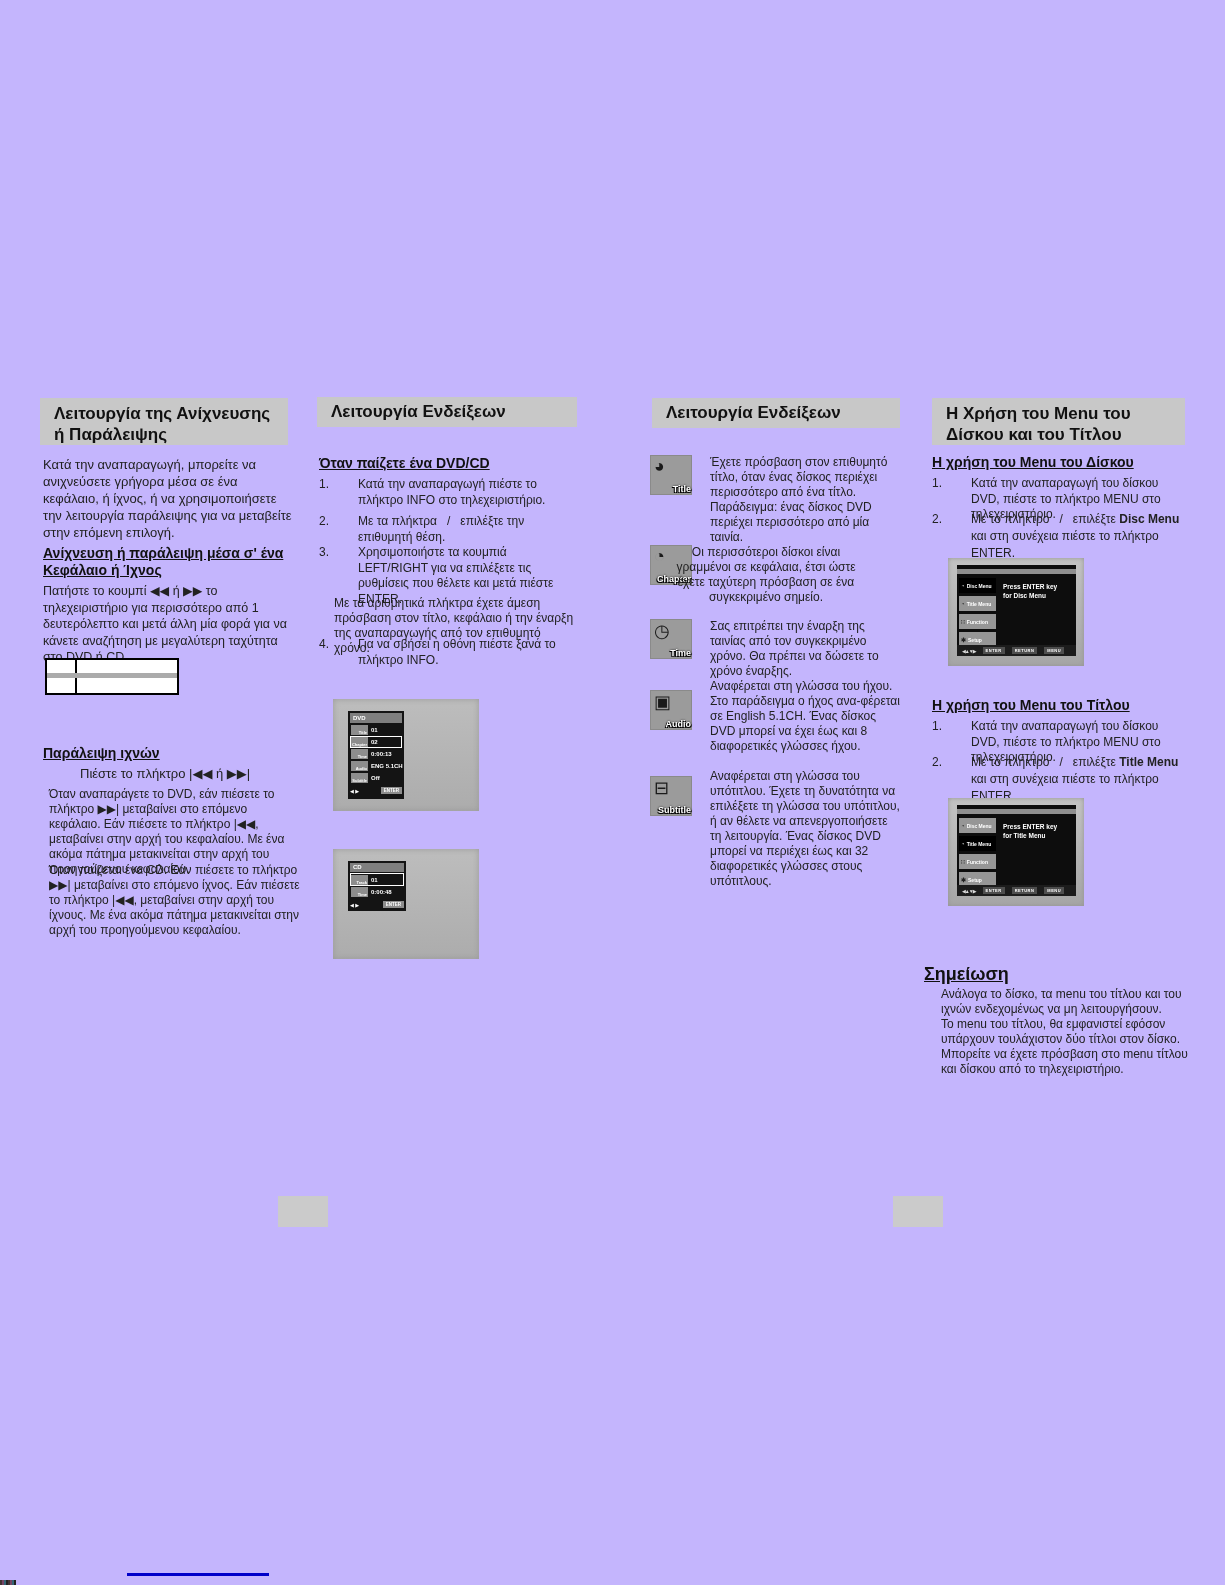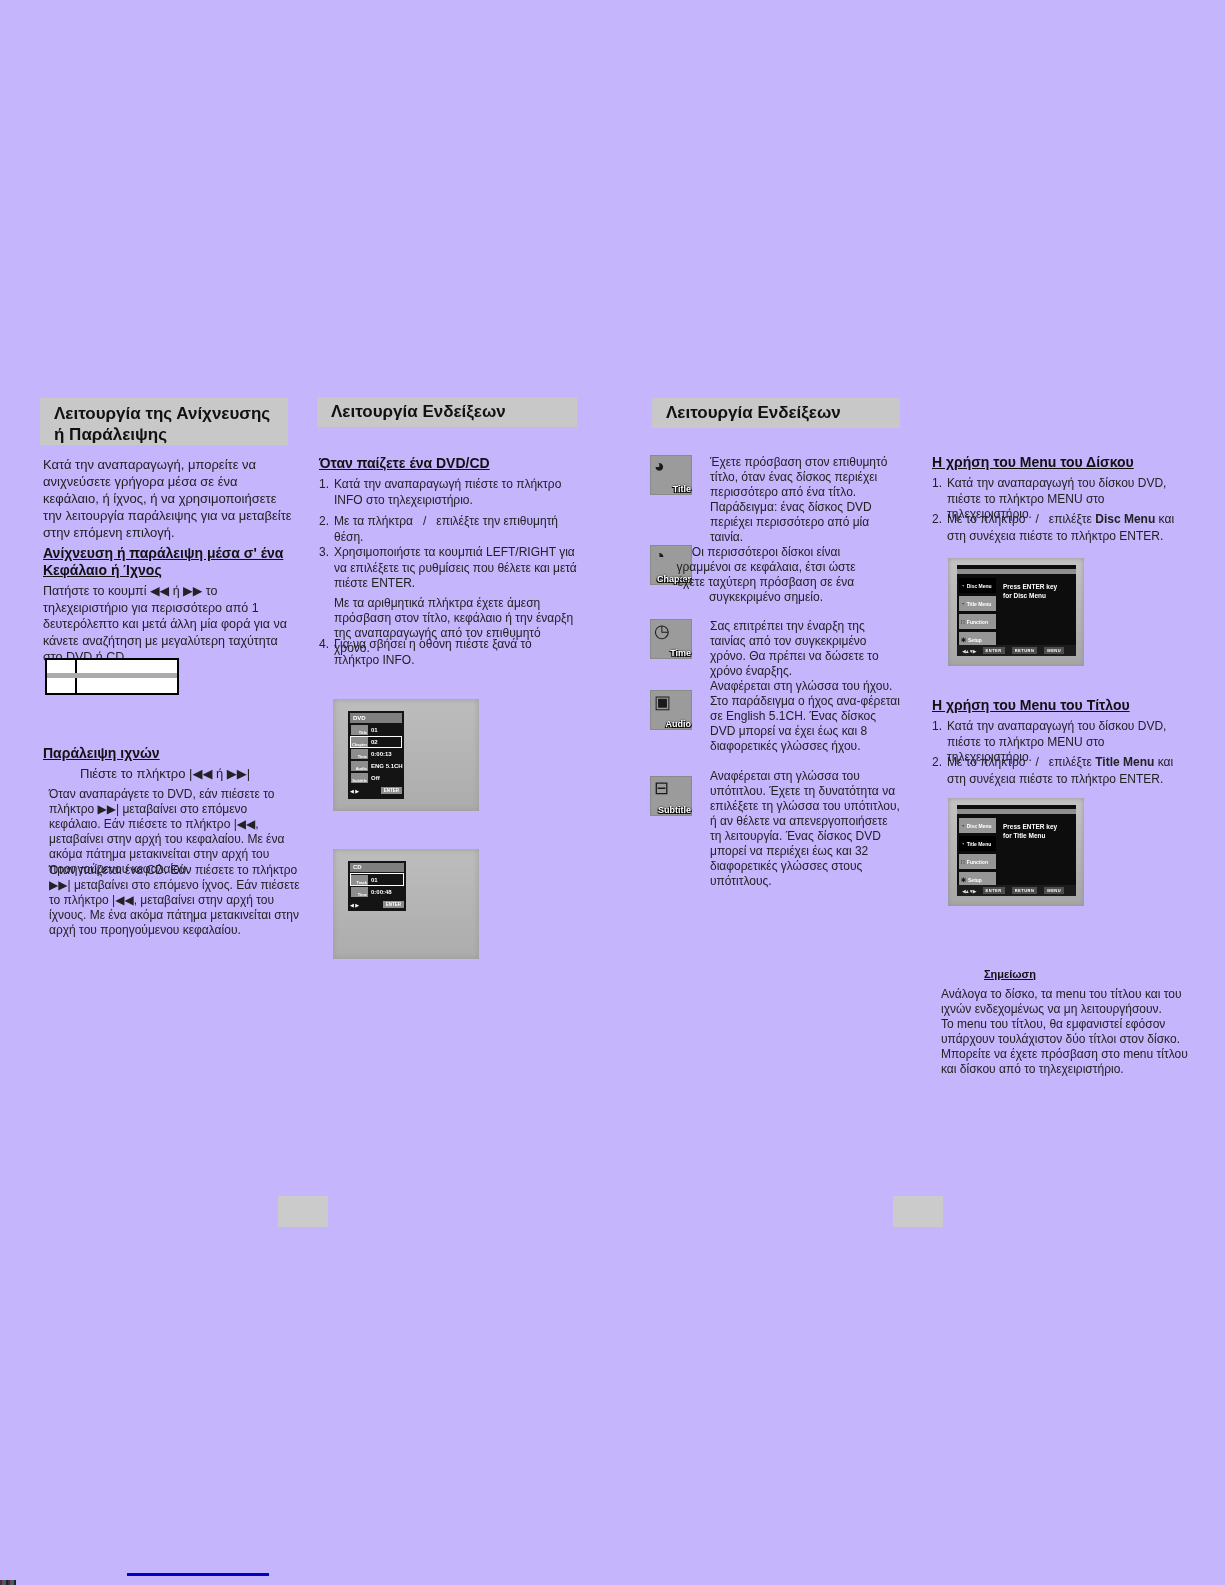--- a/index.html
+++ b/index.html
@@ -14,21 +14,21 @@
   }
   .bar .inner{display:block;}
   .sub{
     position:absolute;font-weight:bold;font-size:14px;line-height:17px;
     text-decoration:underline;color:#111;
   }
   .body{position:absolute;font-size:13px;line-height:17px;color:#222;}
   .small{font-size:12px;line-height:15px;}
   .step{position:absolute;display:flex;font-size:12px;line-height:15.5px;color:#222;}
   .step .n{width:15px;flex:none;}
-  .step .t{flex:1;}
+  .step .t{flex:1;margin-left:24px;}
   .b{font-weight:bold;}
   
   .spd-table{position:absolute;border:2px solid #000;background:#fff;}
   .spd-v{position:absolute;left:28px;top:0;width:2px;height:100%;background:#000;}
   .spd-h{position:absolute;left:0;top:13px;width:100%;height:5px;background:#ababab;}
   
   .tile{position:absolute;width:42px;height:40px;background:#9b9b9b;box-shadow:inset 0 0 0 1px #8a8a8a;}
   .tile .g{position:absolute;left:4px;top:1px;font-size:18px;color:#1a1a1a;}
   .tile .lb{
     position:absolute;right:1px;bottom:1px;color:#fff;font-weight:bold;font-size:9px;
@@ -196,20 +196,23 @@
     <span class="lb">Audio</span>
   </div>
   <div class="body small" style="left:710px;top:679px;width:192px;">Αναφέρεται στη γλώσσα του ήχου. Στο παράδειγμα ο ήχος ανα-φέρεται σε English 5.1CH. Ένας δίσκος DVD μπορεί να έχει έως και 8 διαφορετικές γλώσσες ήχου.</div>
 
   <div class="tile" style="left:650px;top:776px;">
     <span class="g">⊟</span>
     <span class="lb">Subtitle</span>
   </div>
   <div class="body small" style="left:710px;top:769px;width:192px;">Αναφέρεται στη γλώσσα του υπότιτλου. Έχετε τη δυνατότητα να επιλέξετε τη γλώσσα του υπότιτλου, ή αν θέλετε να απενεργοποιήσετε τη λειτουργία. Ένας δίσκος DVD μπορεί να περιέχει έως και 32 διαφορετικές γλώσσες στους υπότιτλους.</div>
 
+  <div class="bar" style="left:932px;top:398px;width:253px;height:47px;">
+    <span class="inner" style="max-width:215px;">Η Χρήση του Menu του Δίσκου και του Τίτλου</span>
+  </div>
 
   <div class="sub" style="left:932px;top:454px;">Η χρήση του Menu του Δίσκου</div>
   <div class="step" style="left:932px;top:476px;width:258px;">
     <span class="n">1.</span>
     <span class="t">Κατά την αναπαραγωγή του δίσκου DVD, πιέστε το πλήκτρο MENU στο τηλεχειριστήριο.</span>
   </div>
   <div class="step" style="left:932px;top:511px;width:258px;line-height:17px;">
     <span class="n">2.</span>
     <span class="t"><span>Με το πλήκτρο&nbsp;&nbsp;&nbsp;/&nbsp;&nbsp;&nbsp;επιλέξτε </span><span class="b">Disc Menu</span><span> και στη συνέχεια πιέστε το πλήκτρο ENTER.</span></span>
   </div>
@@ -285,21 +288,21 @@
       </div>
       <div class="mfoot">
         <span class="ar">◀▲▼▶</span>
         <span class="mkey">ENTER</span>
         <span class="mkey">RETURN</span>
         <span class="mkey">MENU</span>
       </div>
     </div>
   </div>
 
-  <div class="sub" style="left:984px;top:966px;font-size:11px;">Σημείωση</div>
+  <div class="sub" style="left:924px;top:966px;font-size:18px;">Σημείωση</div>
   <div class="body small" style="left:941px;top:987px;width:252px;">Ανάλογα το δίσκο, τα menu του τίτλου και του ιχνών ενδεχομένως να μη λειτουργήσουν.</div>
   <div class="body small" style="left:941px;top:1017px;width:252px;">Το menu του τίτλου, θα εμφανιστεί εφόσον υπάρχουν τουλάχιστον δύο τίτλοι στον δίσκο.</div>
   <div class="body small" style="left:941px;top:1047px;width:252px;">Μπορείτε να έχετε πρόσβαση στο menu τίτλου και δίσκου από το τηλεχειριστήριο.</div>
 
   <div class="pgbox" style="left:278px;top:1196px;"></div>
   <div class="pgbox" style="left:893px;top:1196px;"></div>
   <div class="blue-line"></div>
   <div class="artifact"></div>
 
 </div>

